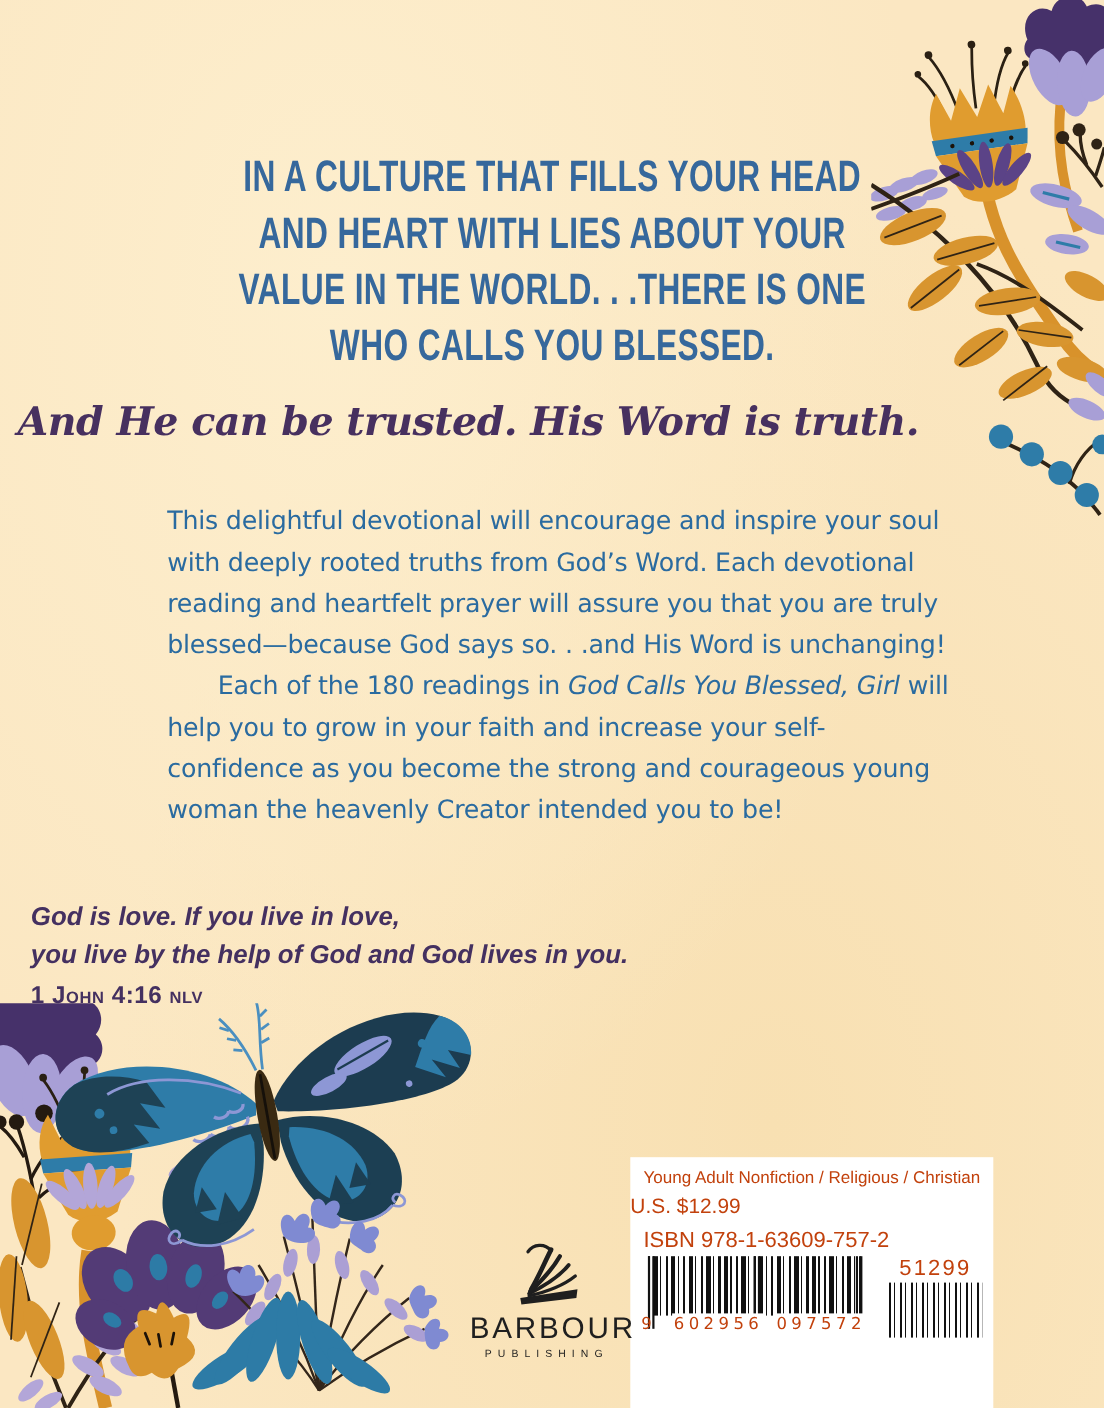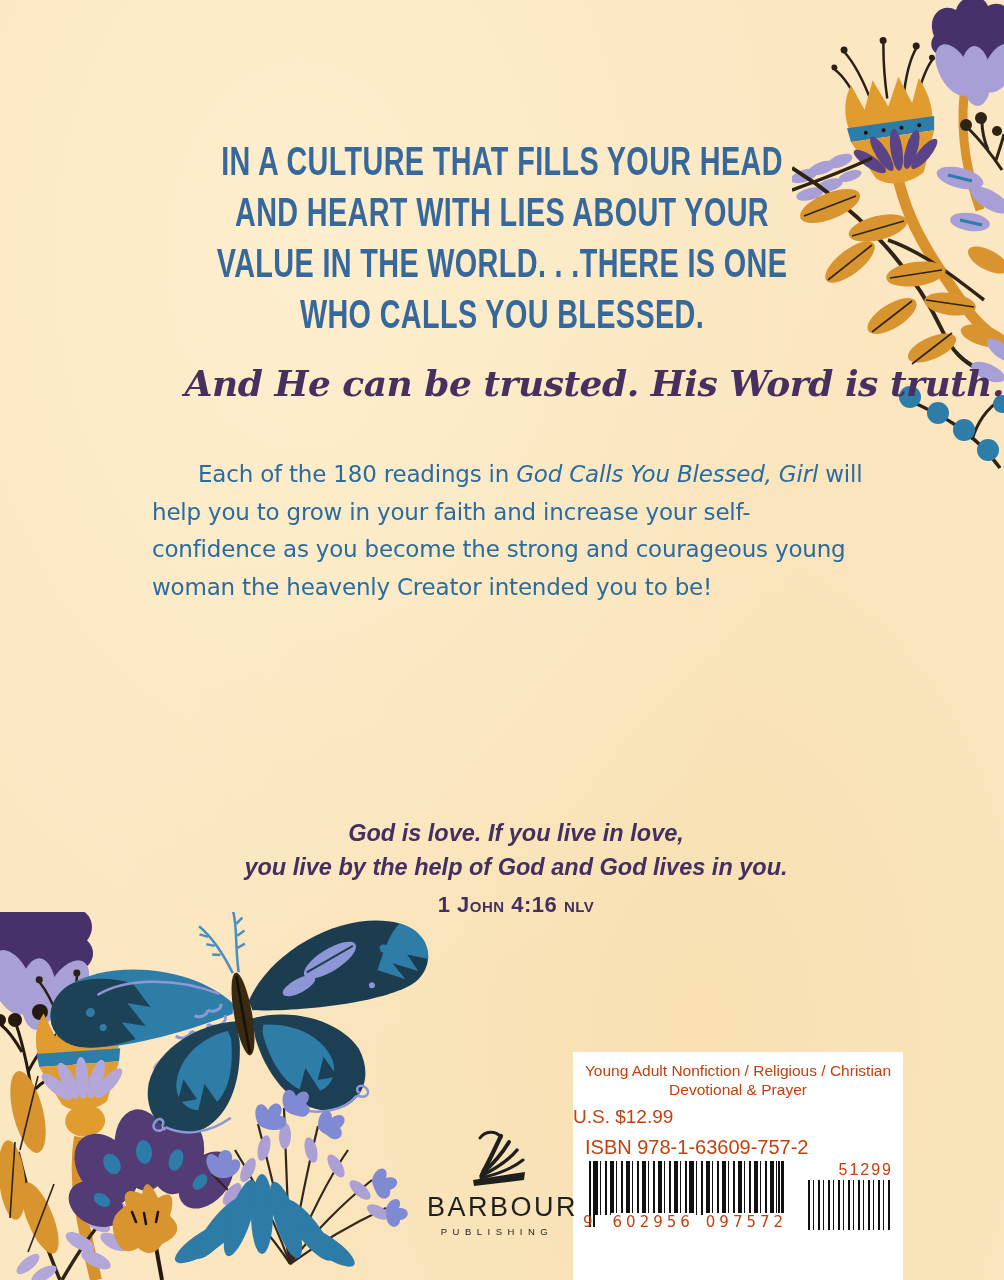--- a/index.html
+++ b/index.html
@@ -23,42 +23,42 @@
     text-align:center;
     color:#36689C;
     font-weight:700;
     font-size:40px;line-height:51px;
     letter-spacing:0.5px;
     transform:scaleX(0.72);
     transform-origin:50% 0;
     white-space:nowrap;
   }
   .tagline{
-    position:absolute;top:362px;left:0;right:0;
-    text-align:right;
+    position:absolute;top:362px;left:16px;right:0;
+    text-align:left;
     font-family:"DejaVu Serif",serif;
     font-style:italic;font-weight:700;
     font-size:36px;
     color:#47305F;
     letter-spacing:-0.5px;
   }
   .body-copy{
     position:absolute;top:456px;left:152px;width:716px;
     color:#2A6BA0;
     font-family:"DejaVu Sans",sans-serif;
     font-size:23px;line-height:37.5px;
     letter-spacing:-0.2px;
   }
   .body-copy p{margin:0;}
   .body-copy p.indent{text-indent:46px;}
   .book-title{font-style:italic;text-align:center;}
 
   .verse{
     position:absolute;top:816px;left:0;right:0;
-    text-align:center;
+    text-align:left;
     color:#443060;
     padding-left:28px;
   }
   .verse .vline{
     font-style:italic;font-weight:700;
     font-size:23.5px;line-height:34px;
     letter-spacing:0;
   }
   .verse .vref{
     margin-top:8px;
@@ -94,21 +94,21 @@
   .ean-digits{
     position:absolute;left:-6px;right:0;top:52px;height:18px;
     font-family:"DejaVu Sans",sans-serif;font-size:15px;
     display:flex;
   }
   .ean-digits span{background:transparent;letter-spacing:4px;}
   .ean-digits .d1{margin-right:14px;}
   .ean-digits .d2{background:#fff;padding:0 2px;margin-right:8px;}
   .ean-digits .d3{background:#fff;padding:0 2px;}
   .sup{margin-left:22px;width:86px;}
-  .sup-num{font-size:16px;text-align:right;letter-spacing:2px;margin-bottom:1px;}
+  .sup-num{font-size:20px;text-align:center;letter-spacing:2px;margin-bottom:1px;}
   .sup-bars{
     height:50px;
     background-image:repeating-linear-gradient(90deg,
       #111 0,#111 2px,#fff 2px,#fff 5px,
       #111 5px,#111 6px,#fff 6px,#fff 10px);
   }
 
   .publisher{
     position:absolute;left:427px;top:1128px;width:140px;
     text-align:center;color:#1F1F1F;
@@ -451,32 +451,32 @@
   <div class="headline">
     <div>IN A CULTURE THAT FILLS YOUR HEAD</div>
     <div>AND HEART WITH LIES ABOUT YOUR</div>
     <div>VALUE IN THE WORLD. . .THERE IS ONE</div>
     <div>WHO CALLS YOU BLESSED.</div>
   </div>
 
   <div class="tagline">And He can be trusted. His Word is truth.</div>
 
   <div class="body-copy">
+    <p>This delightful devotional will encourage and inspire your soul with deeply rooted truths from God’s Word. Each devotional reading and heartfelt prayer will assure you that you are truly blessed—because God says so. . .and His Word is unchanging!</p>
     <p class="indent"><span>Each of the 180 readings in </span><span class="book-title">God Calls You Blessed, Girl</span><span> will help you to grow in your faith and increase your self-confidence as you become the strong and courageous young woman the heavenly Creator intended you to be!</span></p>
   </div>
 
   <div class="verse">
     <div class="vline">God is love. If you live in love,</div>
     <div class="vline">you live by the help of God and God lives in you.</div>
     <div class="vref">1 John 4:16 nlv</div>
   </div>
 
   <div class="retail-label">
     <div class="rl-cat">Young Adult Nonfiction / Religious / Christian</div>
-    <div class="rl-cat">Devotional &amp; Prayer</div>
     <div class="rl-price">U.S. $12.99</div>
     <div class="rl-isbn">ISBN 978-1-63609-757-2</div>
     <div class="rl-codes">
       <div class="ean">
         <div class="ean-bars"></div>
         <div class="guard g1"></div>
           <div class="guard g1b"></div>
         <div class="guard g2"></div>
           <div class="guard g2b"></div>
         <div class="guard g3"></div>

